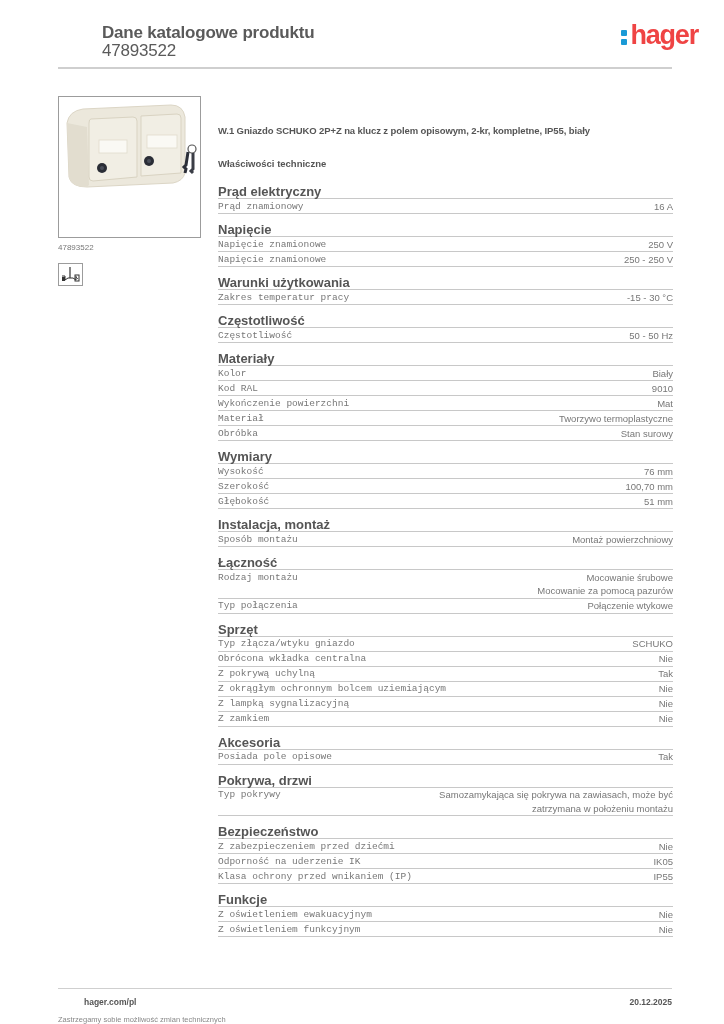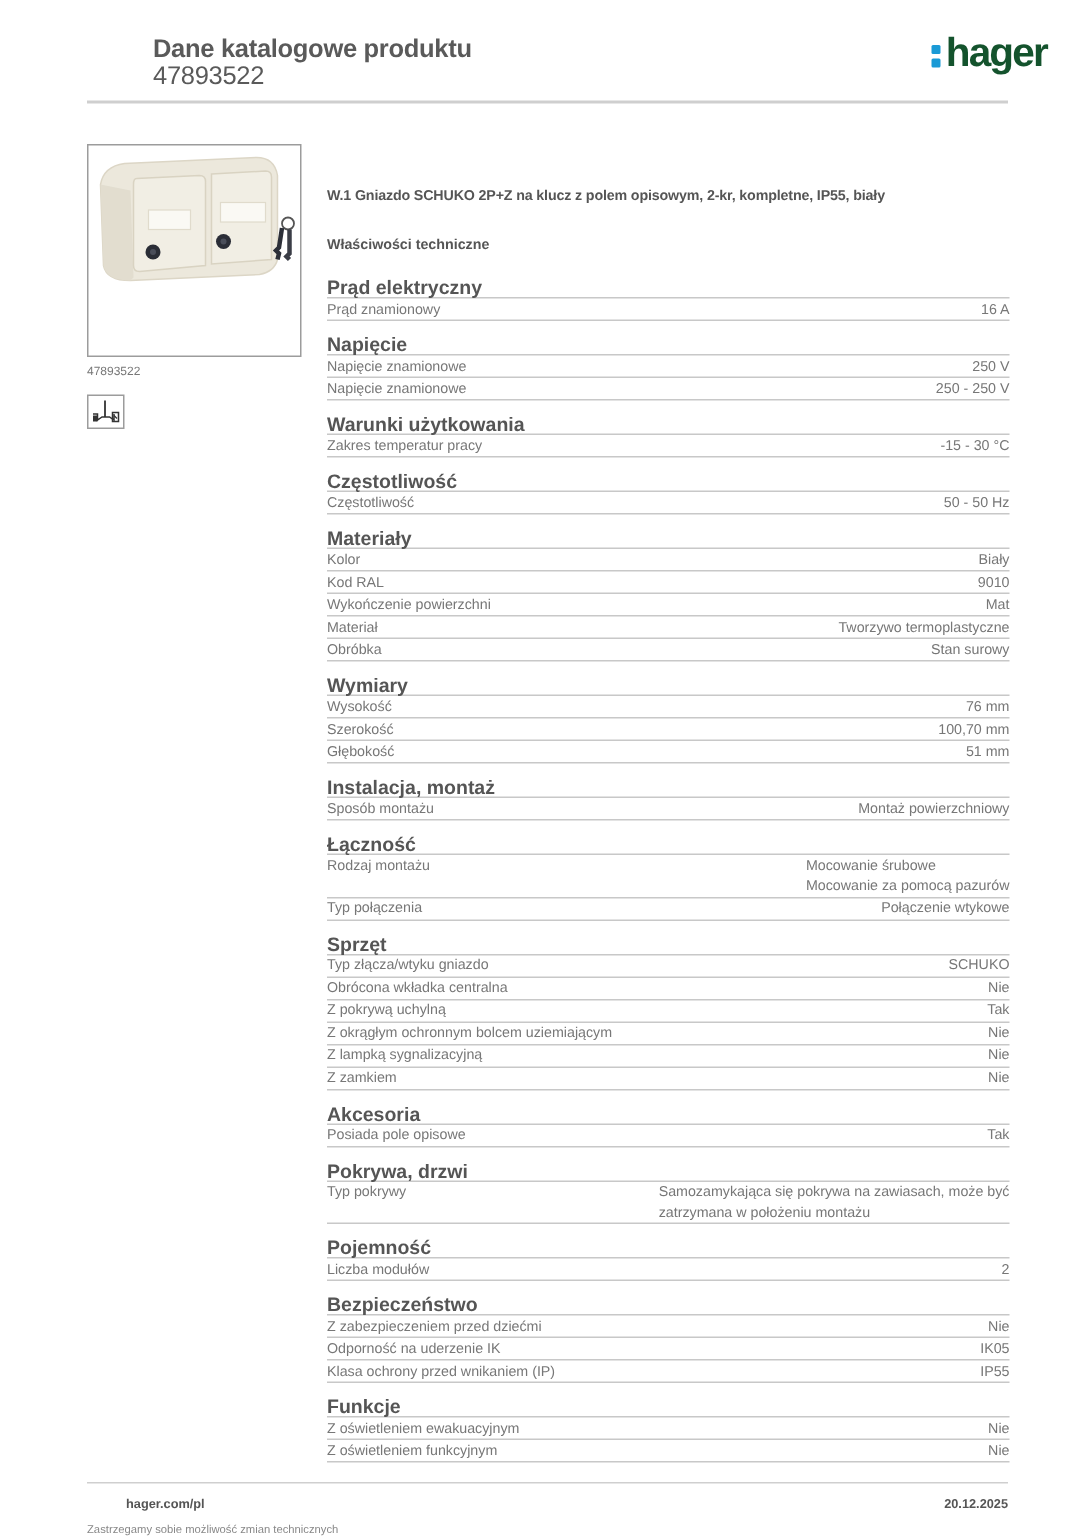--- a/index.html
+++ b/index.html
@@ -2,40 +2,40 @@
 <html><head>
 <meta charset="utf-8">
 <style>
   * { box-sizing: border-box; margin: 0; padding: 0; }
   html, body { width: 724px; height: 1024px; background: #ffffff; }
   body { position: relative; font-family: "Liberation Sans", sans-serif; color: #555; overflow: hidden; }
 
   .header { position: absolute; left: 58px; top: 20px; width: 614px; height: 50px; margin-left: 44px; }
   .title { position: absolute; left: 0; top: 3px; font-size: 17px; font-weight: bold; color: #5a5a5a; letter-spacing: -0.2px; }
   .product-number { position: absolute; left: 0; top: 21px; font-size: 17px; color: #5a5a5a; letter-spacing: -0.2px; }
-  .logo { position: absolute; right: 18px; top: 0px; font-size: 27px; font-weight: bold; color: #14532d; letter-spacing: -1.2px; }
+  .logo { position: absolute; right: 18px; top: 0px; font-size: 27px; font-weight: bold; color: #ef4444; letter-spacing: -1.2px; }
   .logo .colon { display: inline-block; position: relative; width: 7px; height: 20px; margin-right: 2px; vertical-align: -2px; }
   .logo .colon i { position: absolute; left: 0; width: 6px; height: 6px; background: #1a9ad6; border-radius: 1px; }
   .logo .colon i.a { top: 4px; }
   .logo .colon i.b { top: 13px; }
   .header-rule { position: absolute; left: 58px; top: 67px; width: 614px; height: 2px; background: #cfcfcf; }
 
   .image-box { position: absolute; left: 58px; top: 96px; width: 143px; height: 142px; border: 1px solid #9c9c9c; background: #fff; }
   .image-caption { position: absolute; left: 58px; top: 243px; font-size: 8px; color: #777; }
   .mount-icon { position: absolute; left: 58px; top: 263px; width: 25px; height: 23px; border: 1px solid #9c9c9c; background: #fff; }
 
   .content { position: absolute; left: 218px; top: 96px; width: 455px; }
   .product-desc { font-size: 9.5px; font-weight: bold; color: #555; height: 32px; letter-spacing: -0.1px; margin-top: 29px; }
   .section-main { font-size: 9.5px; font-weight: bold; color: #555; height: 28px; padding-top: 1px; }
 
   .group { margin-bottom: 9px; }
   .group-title { font-size: 13px; font-weight: bold; color: #555; height: 14px; line-height: 14px; border-bottom: 1px solid #c8c8c8; }
   .row { display: flex; justify-content: space-between; font-size: 9.5px; color: #777; line-height: 13.5px; padding-top: 0.5px; min-height: 15px; border-bottom: 1px solid #c8c8c8; }
-  .row .label { flex: 0 0 auto; }
-  .row .value { white-space: pre-line; }
+  .row .label { flex: 0 0 auto; font-family: Liberation Mono, monospace; }
+  .row .value { text-align: right; white-space: pre-line; }
 
   .footer-rule { position: absolute; left: 58px; top: 988px; width: 614px; height: 1px; background: #cfcfcf; }
   .footer { position: absolute; left: 58px; top: 997px; width: 614px; height: 14px; font-size: 8.5px; }
   .footer .site { position: absolute; left: 0; top: 0; font-weight: bold; color: #555; padding-left: 26px; }
   .footer .note { position: absolute; left: 0; width: 100%; top: 0; color: #888; font-size: 7.5px; margin-top: 18px; }
   .footer .date { position: absolute; right: 0; top: 0; font-weight: bold; color: #555; }
 </style>
 </head>
 <body>
 
@@ -210,27 +210,20 @@
       </div>
       <div class="group">
         <div class="group-title">Pokrywa, drzwi</div>
         <div class="row">
           <span class="label">Typ pokrywy</span>
           <span class="value">Samozamykająca się pokrywa na zawiasach, może być
 zatrzymana w położeniu montażu</span>
         </div>
       </div>
       <div class="group">
-        <div class="group-title">Pojemność</div>
-        <div class="row">
-          <span class="label">Liczba modułów</span>
-          <span class="value">2</span>
-        </div>
-      </div>
-      <div class="group">
         <div class="group-title">Bezpieczeństwo</div>
         <div class="row">
           <span class="label">Z zabezpieczeniem przed dziećmi</span>
           <span class="value">Nie</span>
         </div>
         <div class="row">
           <span class="label">Odporność na uderzenie IK</span>
           <span class="value">IK05</span>
         </div>
         <div class="row">

